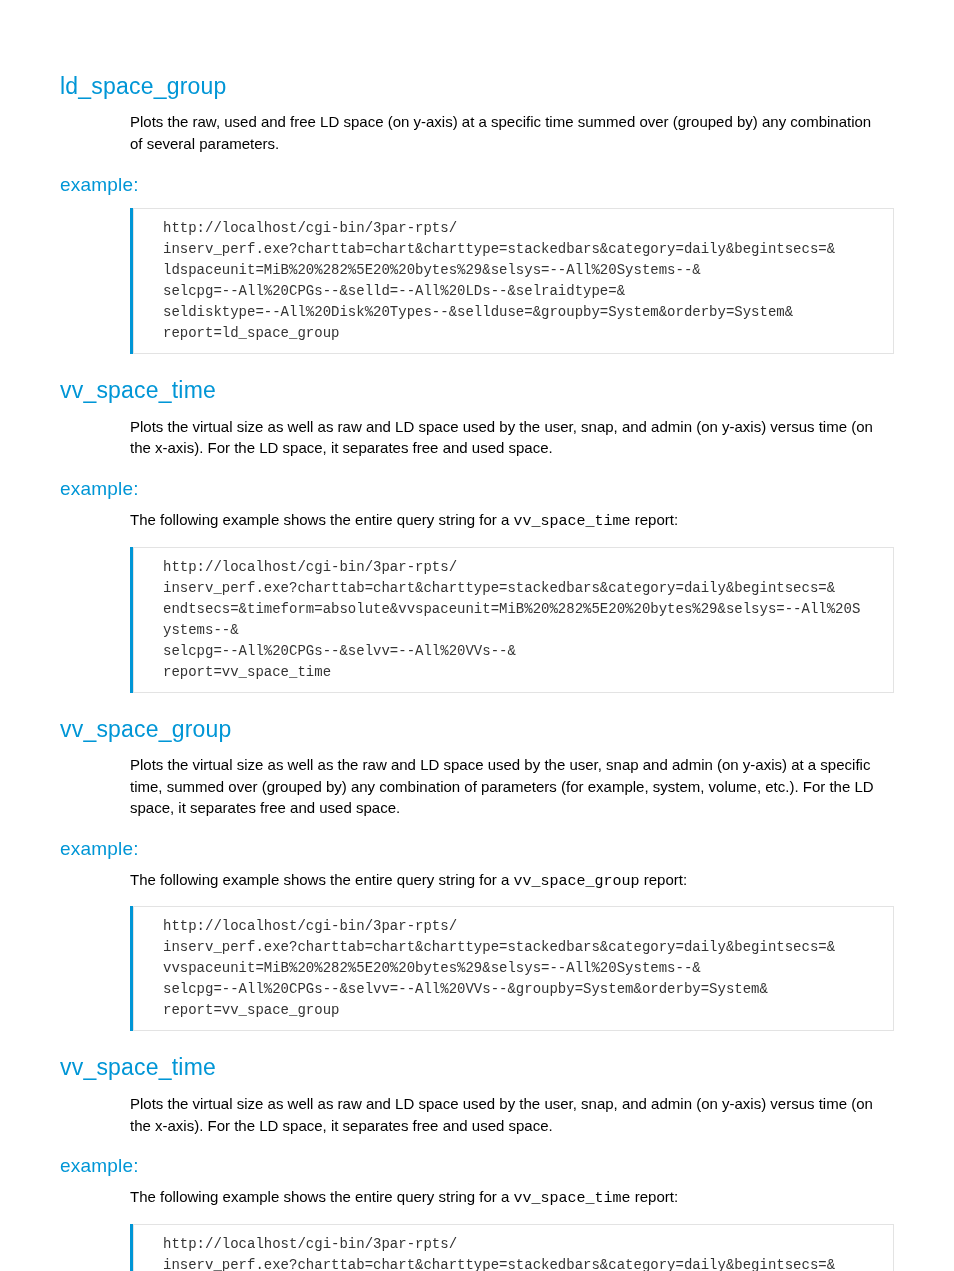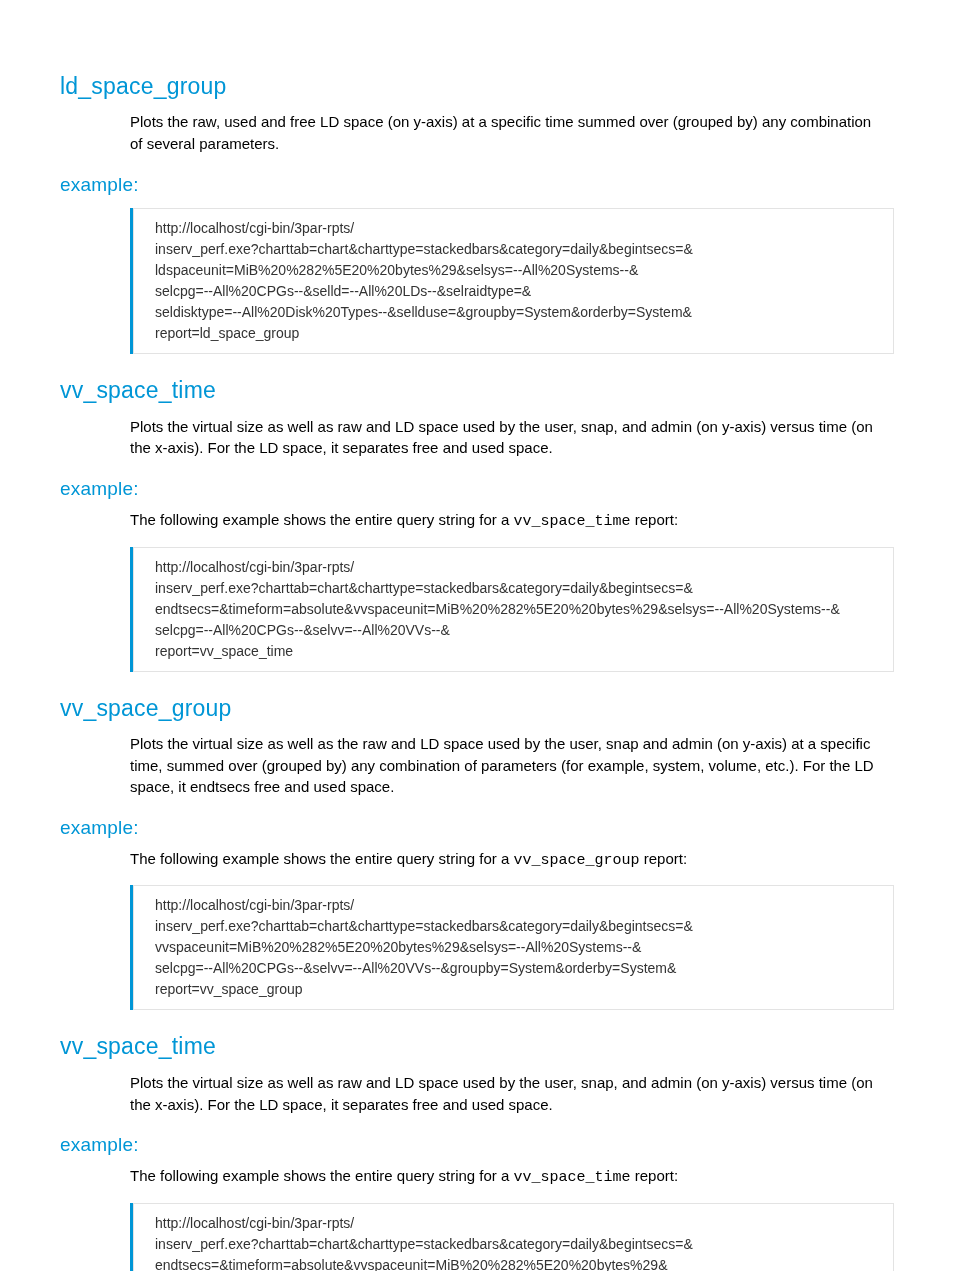--- a/index.html
+++ b/index.html
@@ -32,22 +32,22 @@
     max-width: 770px;
   }
   .example-text {
     margin: 6px 0 14px 70px;
     max-width: 770px;
   }
   .codebox {
     margin: 10px 0 20px 70px;
     border-left: 3px solid #0096d6;
     background: #fff;
-    padding: 10px 22px;
-    font-family: Liberation Sans, sans-serif;
+    padding: 10px 30px;
+    font-family: Liberation Mono, monospace;
     font-size: 14px;
     line-height: 1.5;
     color: #333;
     word-break: break-all;
     white-space: pre-wrap;
     box-shadow: 0 0 0 1px #e3e3e3 inset;
     max-width: 770px;
   }
   .inline-code {
     font-family: "Courier New", Courier, monospace;
@@ -70,21 +70,21 @@
     <h2>vv_space_time</h2>
     <p class="body-text">Plots the virtual size as well as raw and LD space used by the user, snap, and admin (on y-axis) versus time (on the x-axis). For the LD space, it separates free and used space.</p>
     <h3>example:</h3>
     <p class="example-text">The following example shows the entire query string for a <span class="inline-code">vv_space_time</span> report:</p>
     <div class="codebox">http://localhost/cgi-bin/3par-rpts/
 inserv_perf.exe?charttab=chart&amp;charttype=stackedbars&amp;category=daily&amp;begintsecs=&amp;
 endtsecs=&amp;timeform=absolute&amp;vvspaceunit=MiB%20%282%5E20%20bytes%29&amp;selsys=--All%20Systems--&amp;
 selcpg=--All%20CPGs--&amp;selvv=--All%20VVs--&amp;
 report=vv_space_time</div>
     <h2>vv_space_group</h2>
-    <p class="body-text">Plots the virtual size as well as the raw and LD space used by the user, snap and admin (on y-axis) at a specific time, summed over (grouped by) any combination of parameters (for example, system, volume, etc.). For the LD space, it endtsecs free and used space.</p>
+    <p class="body-text">Plots the virtual size as well as the raw and LD space used by the user, snap and admin (on y-axis) at a specific time, summed over (grouped by) any combination of parameters (for example, system, volume, etc.). For the LD space, it separates free and used space.</p>
     <h3>example:</h3>
     <p class="example-text">The following example shows the entire query string for a <span class="inline-code">vv_space_group</span> report:</p>
     <div class="codebox">http://localhost/cgi-bin/3par-rpts/
 inserv_perf.exe?charttab=chart&amp;charttype=stackedbars&amp;category=daily&amp;begintsecs=&amp;
 vvspaceunit=MiB%20%282%5E20%20bytes%29&amp;selsys=--All%20Systems--&amp;
 selcpg=--All%20CPGs--&amp;selvv=--All%20VVs--&amp;groupby=System&amp;orderby=System&amp;
 report=vv_space_group</div>
     <h2>vv_space_time</h2>
     <p class="body-text">Plots the virtual size as well as raw and LD space used by the user, snap, and admin (on y-axis) versus time (on the x-axis). For the LD space, it separates free and used space.</p>
     <h3>example:</h3>

